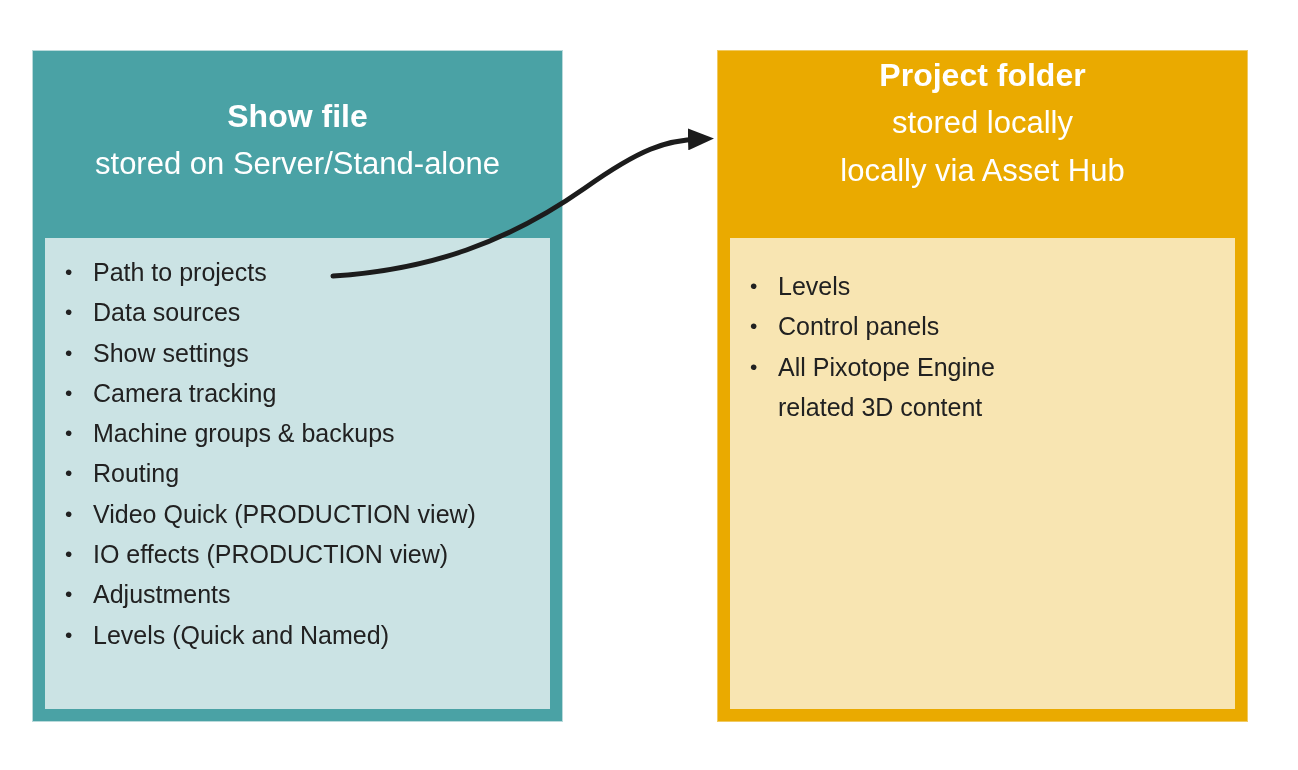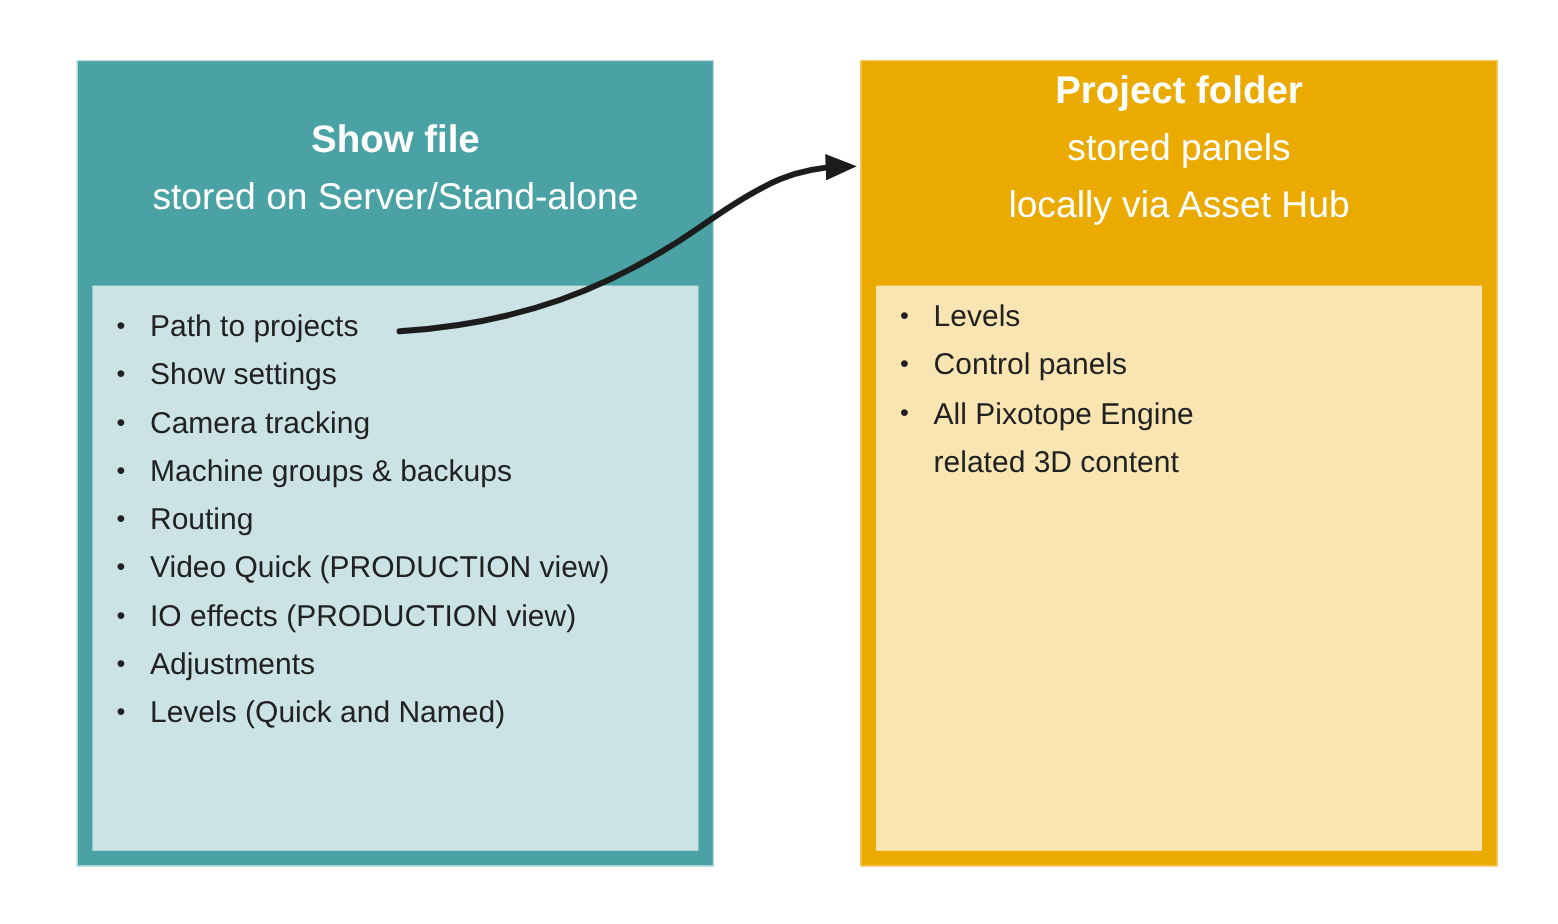--- a/index.html
+++ b/index.html
@@ -15,21 +15,21 @@
     background: #ffffff;
     overflow: hidden;
   }
   .box {
     position: absolute;
     top: 50px;
     width: 531px;
     height: 672px;
     box-sizing: border-box;
   }
-  .box-left  { left: 64px;  background: var(--teal_header, #4AA2A5); border: 1px solid #b9dadb; }
+  .box-left  { left: 32px;  background: var(--teal_header, #4AA2A5); border: 1px solid #b9dadb; }
   .box-right { left: 717px; background: var(--orange_header, #EAAA00); border: 1px solid #f1ca62; }
 
   .box-header {
     position: absolute;
     left: 0; right: 0; top: 0;
     height: 187px;
     text-align: center;
     color: var(--text_light, #ffffff);
   }
   .box-left  .box-header { padding-top: 41px; }
@@ -44,21 +44,21 @@
     line-height: 48px;
   }
 
   .panel {
     position: absolute;
     left: 12px; right: 12px;
     top: 187px; bottom: 12px;
     box-sizing: border-box;
   }
   .box-left  .panel { background: var(--teal_panel, #CBE3E4); padding-top: 14px; }
-  .box-right .panel { background: var(--orange_panel, #F8E5B2); padding-top: 6px; }
+  .box-right .panel { background: var(--orange_panel, #F8E5B2); padding-top: 28px; }
 
   ul.item-list {
     margin: 0;
     padding: 0;
     list-style: none;
   }
   ul.item-list li {
     position: relative;
     padding-left: 48px;
     font-size: 25px;
@@ -91,36 +91,37 @@
 <div class="canvas">
 
   <div class="box box-left">
     <div class="box-header">
       <div class="box-title">Show file</div>
       <div class="box-subtitle">stored on Server/Stand-alone</div>
     </div>
     <div class="panel">
       <ul class="item-list">
           <li><span>Path to projects</span></li>
+          <li><span>Data sources</span></li>
           <li><span>Show settings</span></li>
           <li><span>Camera tracking</span></li>
           <li><span>Machine groups &amp; backups</span></li>
           <li><span>Routing</span></li>
           <li><span>Video Quick (PRODUCTION view)</span></li>
           <li><span>IO effects (PRODUCTION view)</span></li>
           <li><span>Adjustments</span></li>
           <li><span>Levels (Quick and Named)</span></li>
         </ul>
     </div>
   </div>
 
   <div class="box box-right">
     <div class="box-header">
       <div class="box-title">Project folder</div>
-      <div class="box-subtitle">stored panels</div>
+      <div class="box-subtitle">stored locally</div>
       <div class="box-subtitle">locally via Asset Hub</div>
     </div>
     <div class="panel">
       <ul class="item-list">
           <li><span>Levels</span></li>
           <li><span>Control panels</span></li>
           <li><span>All Pixotope Engine
 related 3D content</span></li>
         </ul>
     </div>

